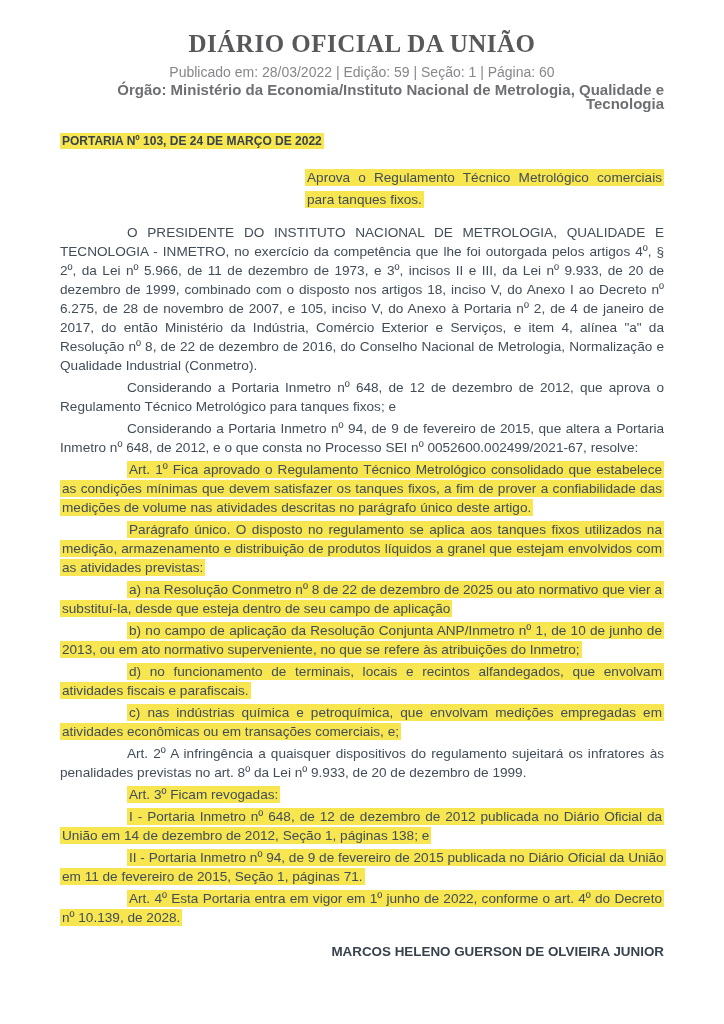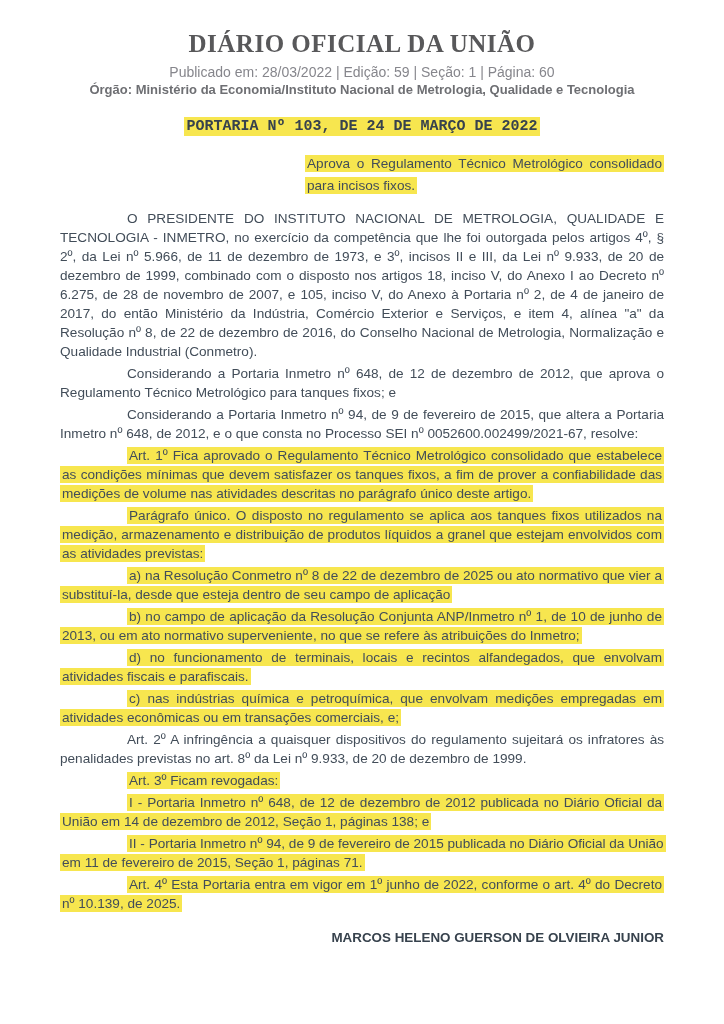--- a/index.html
+++ b/index.html
@@ -40,41 +40,39 @@
   }
   .pub-line {
     margin-top: 7px;
     text-align: center;
     font-size: 14px;
     line-height: 14px;
     color: var(--c-pub);
   }
   .organ-line {
     margin-top: 4px;
-    text-align: center;
-    font-size: 13px;
+    text-align: right;
+    font-size: 15px;
     line-height: 14px;
     font-weight: 700;
     color: var(--c-organ);
   }
   mark {
     background: var(--hl);
     color: inherit;
     padding: 1px 2px;
     -webkit-box-decoration-break: clone;
     box-decoration-break: clone;
   }
   .doc-title {
     margin: 21px 0 0 0;
-    text-align: center;
-    font-size: 15px;
+    font-size: 12px;
     font-weight: 700;
     line-height: 18px;
     color: var(--c-doc-title);
-    font-family: Liberation Mono, monospace;
   }
   .ementa {
     margin: 17px 0 0 245px;
     text-align: justify;
     font-size: 13.6px;
     line-height: 22px;
   }
   .paragraphs { margin-top: 12px; }
   .para {
     margin: 0 0 3px 0;
@@ -100,36 +98,36 @@
   <header>
     <h1 class="gazette-title">DIÁRIO OFICIAL DA UNIÃO</h1>
     <div class="pub-line">Publicado em: 28/03/2022 | Edição: 59 | Seção: 1 | Página: 60</div>
     <div class="organ-line">Órgão: Ministério da Economia/Instituto Nacional de Metrologia, Qualidade e Tecnologia</div>
   </header>
 
   <main>
 
     <h2 class="doc-title"><mark>PORTARIA Nº 103, DE 24 DE MARÇO DE 2022</mark></h2>
 
-    <p class="ementa"><mark>Aprova o Regulamento Técnico Metrológico consolidado para incisos fixos.</mark></p>
+    <p class="ementa"><mark>Aprova o Regulamento Técnico Metrológico comerciais para tanques fixos.</mark></p>
 
     <div class="paragraphs" id="paragraphs">
         <p class="para"><span>O PRESIDENTE DO INSTITUTO NACIONAL DE METROLOGIA, QUALIDADE E TECNOLOGIA - INMETRO, no exercício da competência que lhe foi outorgada pelos artigos 4º, § 2º, da Lei nº 5.966, de 11 de dezembro de 1973, e 3º, incisos II e III, da Lei nº 9.933, de 20 de dezembro de 1999, combinado com o disposto nos artigos 18, inciso V, do Anexo I ao Decreto nº 6.275, de 28 de novembro de 2007, e 105, inciso V, do Anexo à Portaria nº 2, de 4 de janeiro de 2017, do então Ministério da Indústria, Comércio Exterior e Serviços, e item 4, alínea "a" da Resolução nº 8, de 22 de dezembro de 2016, do Conselho Nacional de Metrologia, Normalização e Qualidade Industrial (Conmetro).</span></p>
         <p class="para"><span>Considerando a Portaria Inmetro nº 648, de 12 de dezembro de 2012, que aprova o Regulamento Técnico Metrológico para tanques fixos; e</span></p>
         <p class="para"><span>Considerando a Portaria Inmetro nº 94, de 9 de fevereiro de 2015, que altera a Portaria Inmetro nº 648, de 2012, e o que consta no Processo SEI nº 0052600.002499/2021-67, resolve:</span></p>
         <p class="para"><mark>Art. 1º Fica aprovado o Regulamento Técnico Metrológico consolidado que estabelece as condições mínimas que devem satisfazer os tanques fixos, a fim de prover a confiabilidade das medições de volume nas atividades descritas no parágrafo único deste artigo.</mark></p>
         <p class="para"><mark>Parágrafo único. O disposto no regulamento se aplica aos tanques fixos utilizados na medição, armazenamento e distribuição de produtos líquidos a granel que estejam envolvidos com as atividades previstas:</mark></p>
         <p class="para"><mark>a) na Resolução Conmetro nº 8 de 22 de dezembro de 2025 ou ato normativo que vier a substituí-la, desde que esteja dentro de seu campo de aplicação</mark></p>
         <p class="para"><mark>b) no campo de aplicação da Resolução Conjunta ANP/Inmetro nº 1, de 10 de junho de 2013, ou em ato normativo superveniente, no que se refere às atribuições do Inmetro;</mark></p>
         <p class="para"><mark>d) no funcionamento de terminais, locais e recintos alfandegados, que envolvam atividades fiscais e parafiscais.</mark></p>
         <p class="para"><mark>c) nas indústrias química e petroquímica, que envolvam medições empregadas em atividades econômicas ou em transações comerciais, e;</mark></p>
         <p class="para"><span>Art. 2º A infringência a quaisquer dispositivos do regulamento sujeitará os infratores às penalidades previstas no art. 8º da Lei nº 9.933, de 20 de dezembro de 1999.</span></p>
         <p class="para"><mark>Art. 3º Ficam revogadas:</mark></p>
         <p class="para"><mark>I - Portaria Inmetro nº 648, de 12 de dezembro de 2012 publicada no Diário Oficial da União em 14 de dezembro de 2012, Seção 1, páginas 138; e</mark></p>
         <p class="para"><mark>II - Portaria Inmetro nº 94, de 9 de fevereiro de 2015 publicada no Diário Oficial da União em 11 de fevereiro de 2015, Seção 1, páginas 71.</mark></p>
-        <p class="para"><mark>Art. 4º Esta Portaria entra em vigor em 1º junho de 2022, conforme o art. 4º do Decreto nº 10.139, de 2025.</mark></p>
+        <p class="para"><mark>Art. 4º Esta Portaria entra em vigor em 1º junho de 2022, conforme o art. 4º do Decreto nº 10.139, de 2028.</mark></p>
       </div>
 
     <p class="signature">MARCOS HELENO GUERSON DE OLVIEIRA JUNIOR</p>
 
   </main>
 
 </div>
 
 </body></html>

